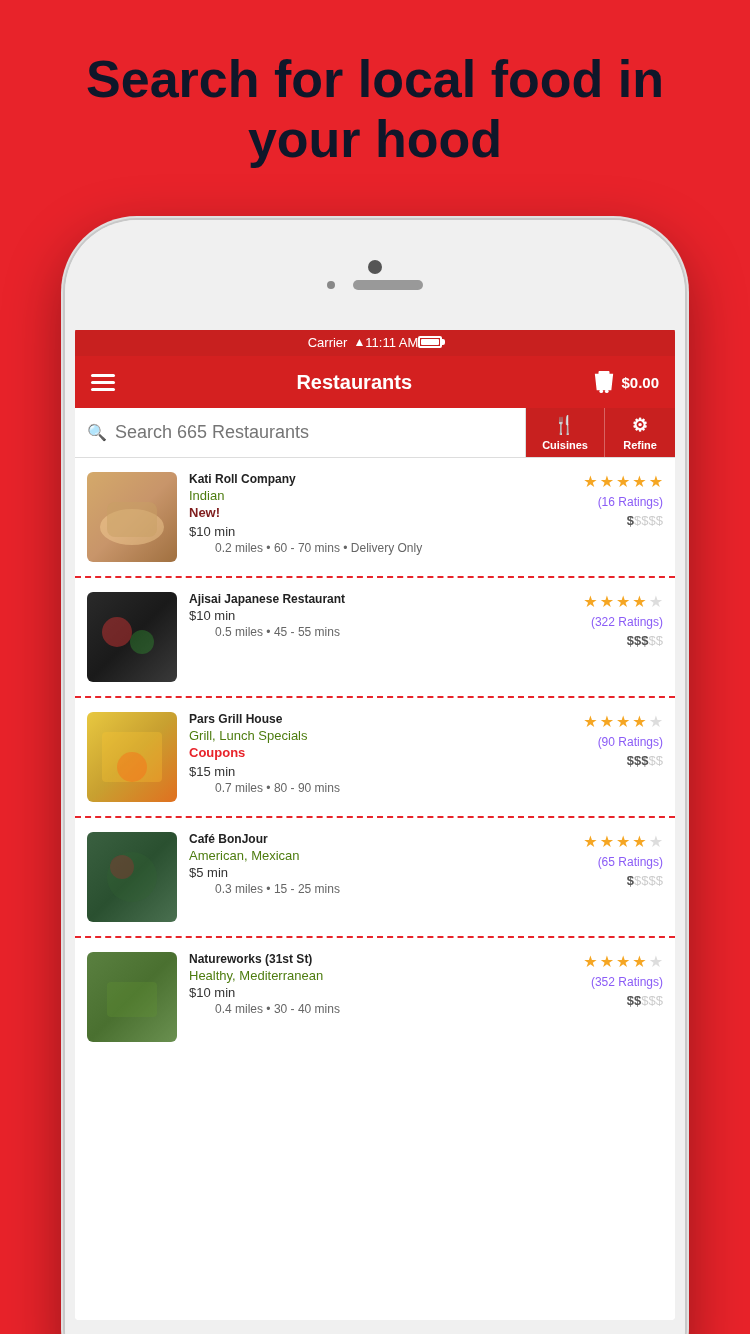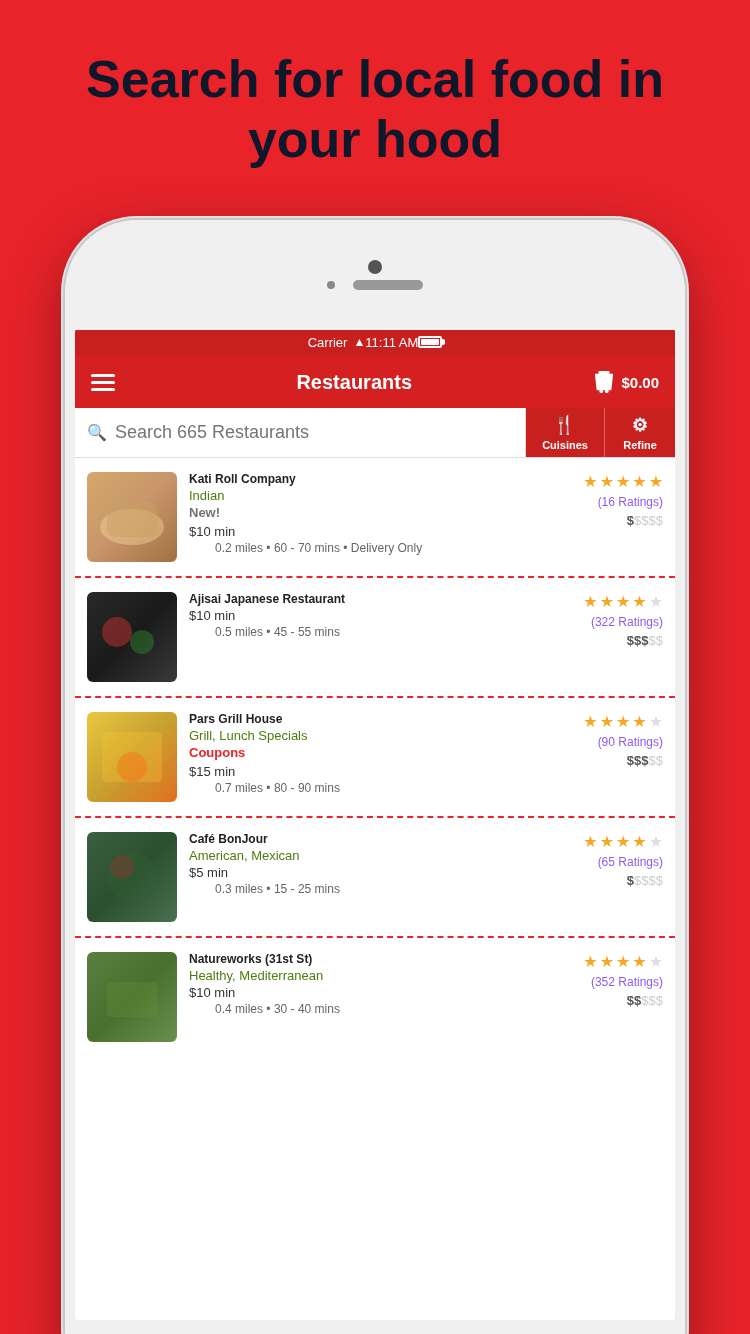--- a/index.html
+++ b/index.html
@@ -263,21 +263,21 @@
     .restaurant-cuisine {
       font-size: 13px;
       color: #4d7c0f;
       margin-bottom: 2px;
     }
     .restaurant-tag {
       font-size: 13px;
       font-weight: 600;
       margin-bottom: 4px;
     }
-    .tag-new { color: #737373; }
+    .tag-new { color: #7f1d1d; }
     .tag-coupon { color: #e8232a; }
     .restaurant-min {
       font-size: 13px;
       color: #333;
       margin-bottom: 2px;
     }
     .restaurant-details {
       font-size: 12px;
       color: #666;
       margin-left: 26px;

